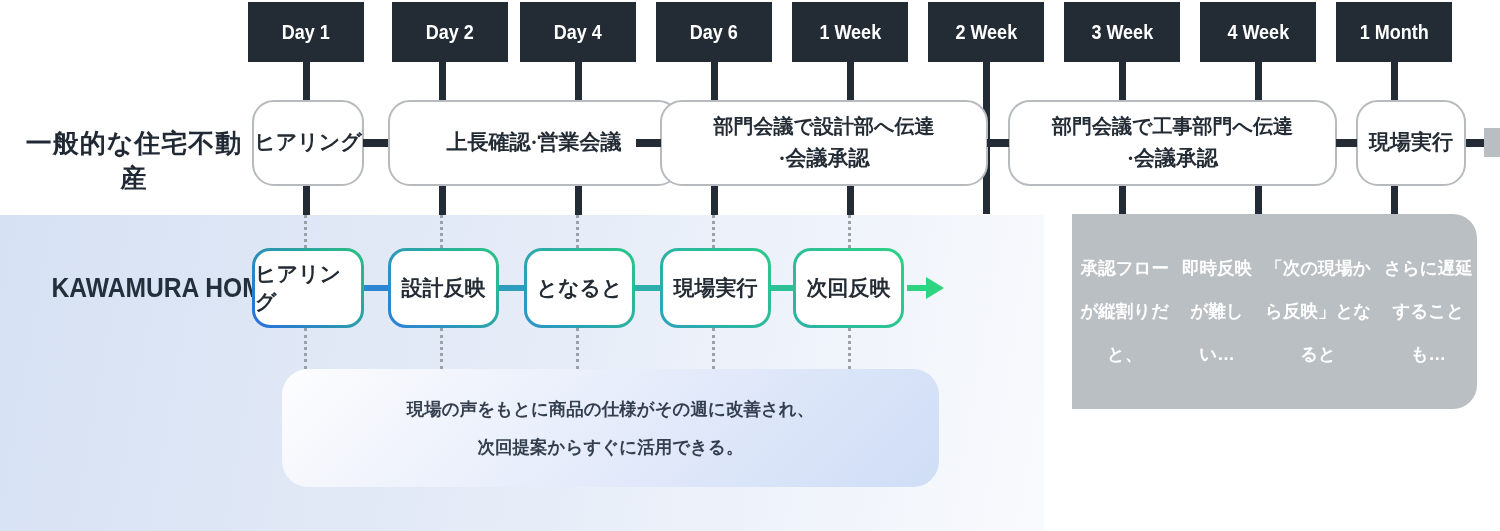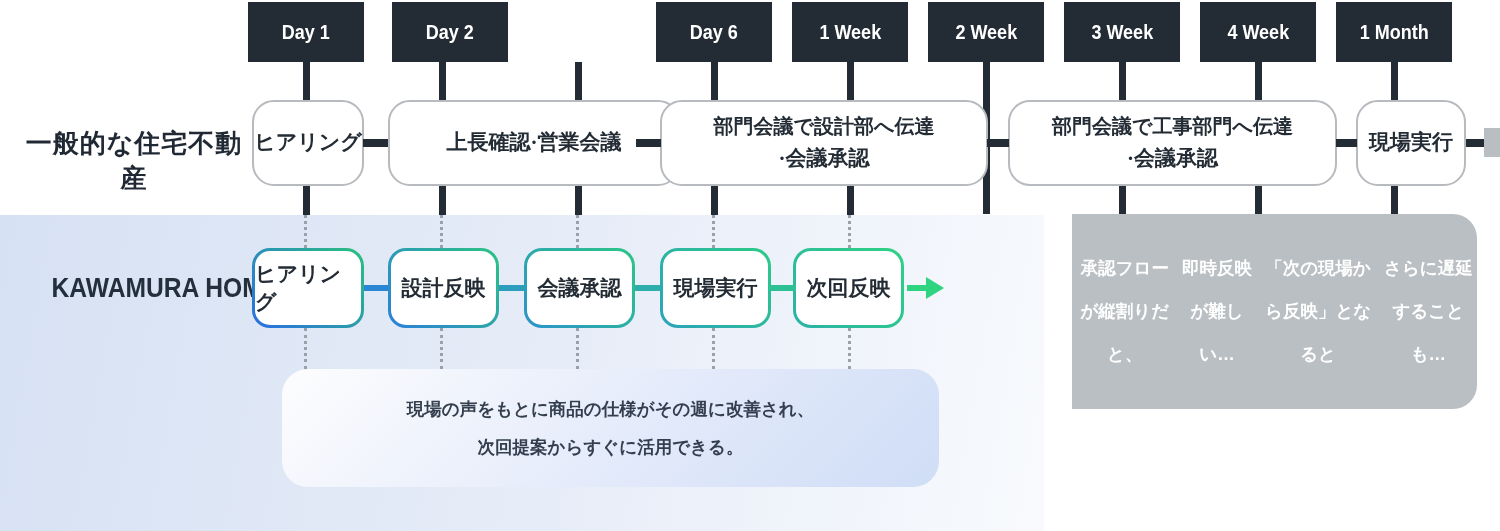--- a/index.html
+++ b/index.html
@@ -86,20 +86,23 @@
 <div class="stage">
 
   <div class="panel-blue"></div>
 
   <div class="day-header" style="left:248px">
       <span>Day 1</span>
     </div>
   <div class="day-header" style="left:392px">
       <span>Day 2</span>
     </div>
+  <div class="day-header" style="left:520px">
+      <span>Day 4</span>
+    </div>
   <div class="day-header" style="left:656px">
       <span>Day 6</span>
     </div>
   <div class="day-header" style="left:792px">
       <span>1 Week</span>
     </div>
   <div class="day-header" style="left:928px">
       <span>2 Week</span>
     </div>
   <div class="day-header" style="left:1064px">
@@ -174,21 +177,21 @@
   <div>
     <div class="kawamura-label"><span>KAWAMURA HOME</span></div>
 
     <div class="grad-box g1" style="left:252px">
       <div class="inner">ヒアリング</div>
     </div>
     <div class="grad-box g2" style="left:388px;width:111px">
       <div class="inner">設計反映</div>
     </div>
     <div class="grad-box g3" style="left:524px;width:111px">
-      <div class="inner">会議承認</div>
+      <div class="inner">となると</div>
     </div>
     <div class="grad-box g4" style="left:660px;width:111px">
       <div class="inner">現場実行</div>
     </div>
     <div class="grad-box g5" style="left:793px;width:111px">
       <div class="inner">次回反映</div>
     </div>
 
     <div class="kseg" style="left:364px;width:24px;background:#2b87d6"></div>
     <div class="kseg" style="left:499px;width:25px;background:#2c9dbc"></div>

